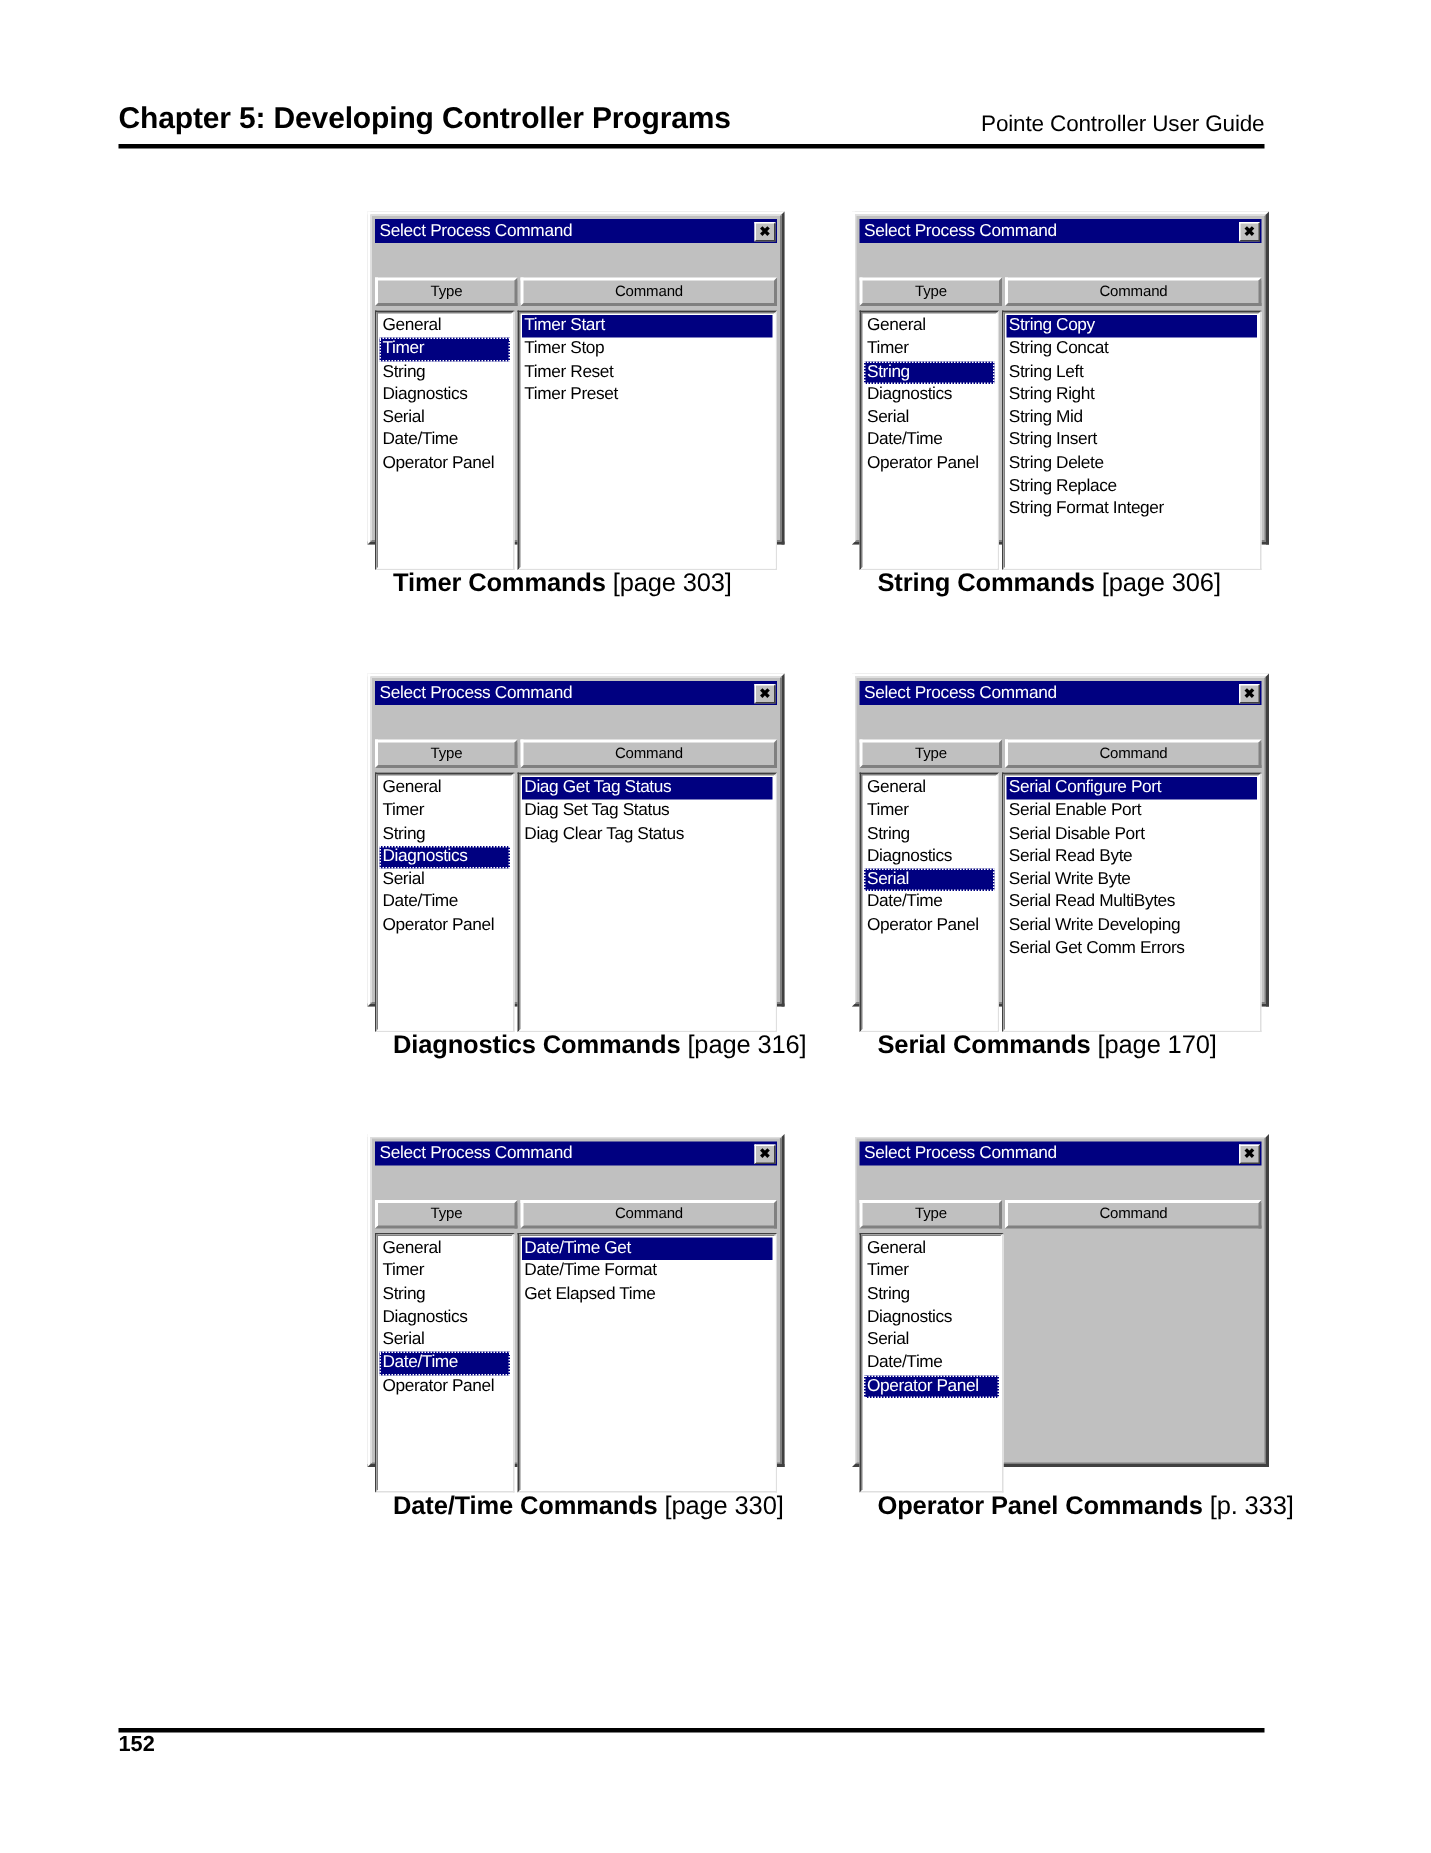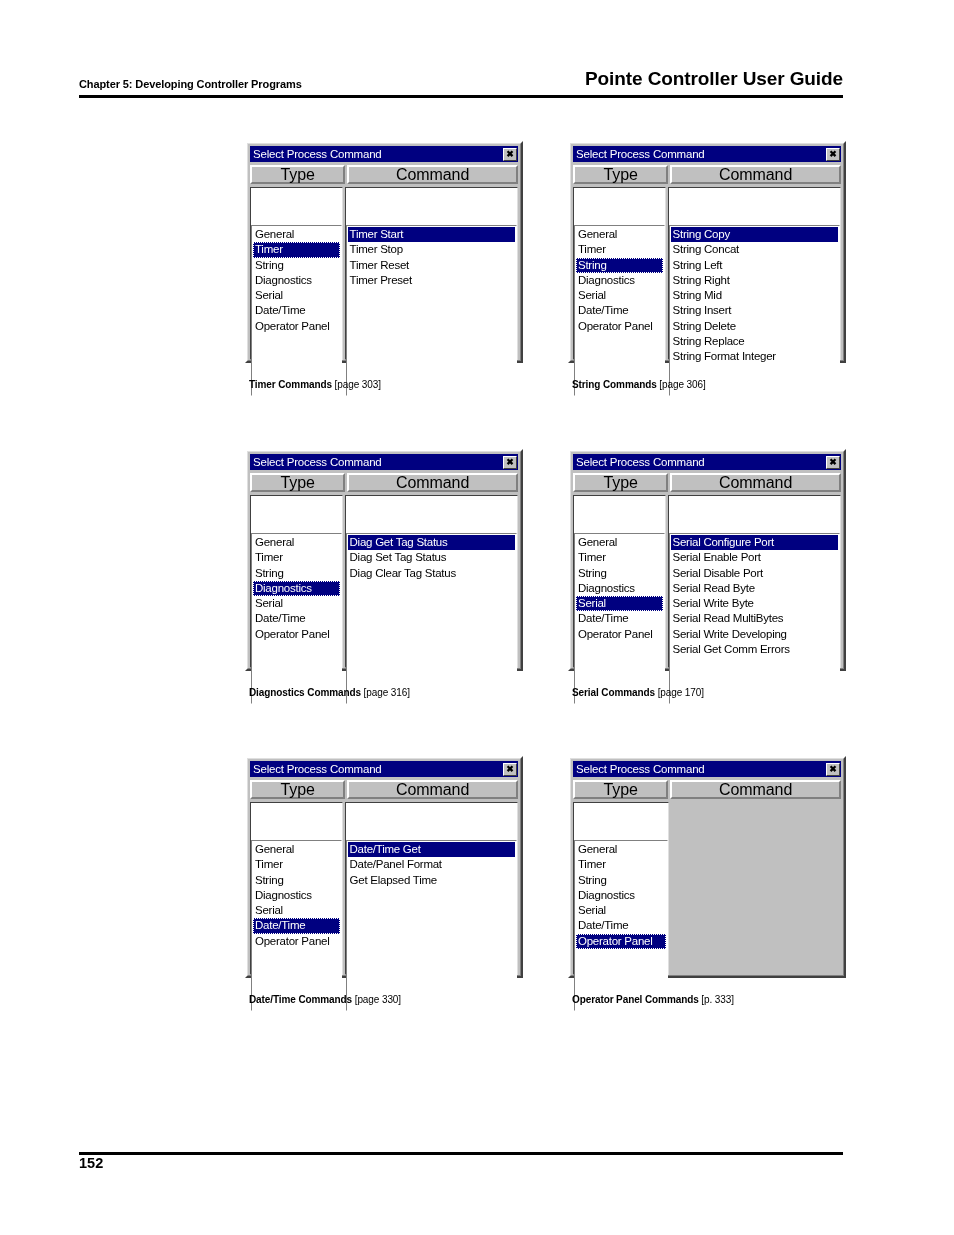--- a/index.html
+++ b/index.html
@@ -22,27 +22,27 @@
     left: 79px;
     top: 68px;
     width: 764px;
     display: flex;
     justify-content: space-between;
     align-items: flex-end;
     padding-bottom: 5px;
     border-bottom: 3px solid #000000;
   }
   .page-header .left {
-    font-size: 11px;
+    font-size: 20px;
     font-weight: bold;
     letter-spacing: -0.1px;
   }
   .page-header .right {
-    font-size: 19px;
-    font-weight: bold;
+    font-size: 15px;
+    font-weight: normal;
     letter-spacing: -0.1px;
   }
 
   
   .figure-grid {
     position: absolute;
     left: 0;
     top: 0;
     width: 954px;
     height: 1096px;
@@ -128,43 +128,43 @@
     height: 19px;
     background: #c0c0c0;
     border-top: 2px solid #ffffff;
     border-left: 2px solid #ffffff;
     border-right: 2px solid #808080;
     border-bottom: 2px solid #808080;
     box-sizing: border-box;
     display: flex;
     align-items: center;
     justify-content: center;
-    font-size: 16px;
+    font-size: 10px;
     color: #000000;
     letter-spacing: -0.1px;
+    margin-top: 20px;
   }
   .col-head.type-head { width: 96px; }
   .col-head.cmd-head  { width: 172px; }
 
   
   .lists {
     display: flex;
     margin-top: 3px;
     gap: 2px;
   }
   .listbox {
     background: #ffffff;
     border-top: 1px solid #808080;
     border-left: 1px solid #808080;
     border-right: 1px solid #ffffff;
     border-bottom: 1px solid #ffffff;
     box-sizing: border-box;
     padding: 1px;
     overflow: hidden;
-    margin-top: 37px;
   }
   .listbox-outer {
     border-top: 1px solid #404040;
     border-left: 1px solid #404040;
     border-right: 1px solid #dfdfdf;
     border-bottom: 1px solid #dfdfdf;
     box-sizing: border-box;
     background: #ffffff;
   }
   .type-list-wrap { width: 96px; height: 173px; }
@@ -191,22 +191,22 @@
 
   
   .cmd-list-wrap {
     position: relative;
   }
 
   
   .caption {
     position: absolute;
     top: 238px;
-    left: 4px;
-    font-size: 10px;
+    left: 17px;
+    font-size: 17px;
     white-space: nowrap;
     letter-spacing: -0.1px;
   }
   .caption b { font-weight: bold; }
   .caption span.pg { font-weight: normal; }
 
   
   .page-footer {
     position: absolute;
     left: 79px;
@@ -401,21 +401,21 @@
                 <div class="list-item">String</div>
                 <div class="list-item">Diagnostics</div>
                 <div class="list-item">Serial</div>
                 <div class="list-item selected focused">Date/Time</div>
                 <div class="list-item">Operator Panel</div>
               </div>
             </div>
             <div class="listbox-outer cmd-list-wrap">
               <div class="listbox" style="width: 100%; height: 100%;">
                 <div class="list-item selected">Date/Time Get</div>
-                <div class="list-item">Date/Panel Format</div>
+                <div class="list-item">Date/Time Format</div>
                 <div class="list-item">Get Elapsed Time</div>
               </div>
             </div>
           </div>
         </div>
       </div>
       <div class="caption"><b>Date/Time Commands</b> <span class="pg">[page 330]</span></div>
     </div>
     <div class="fig-cell col-b row-3">
       <div class="dialog">

